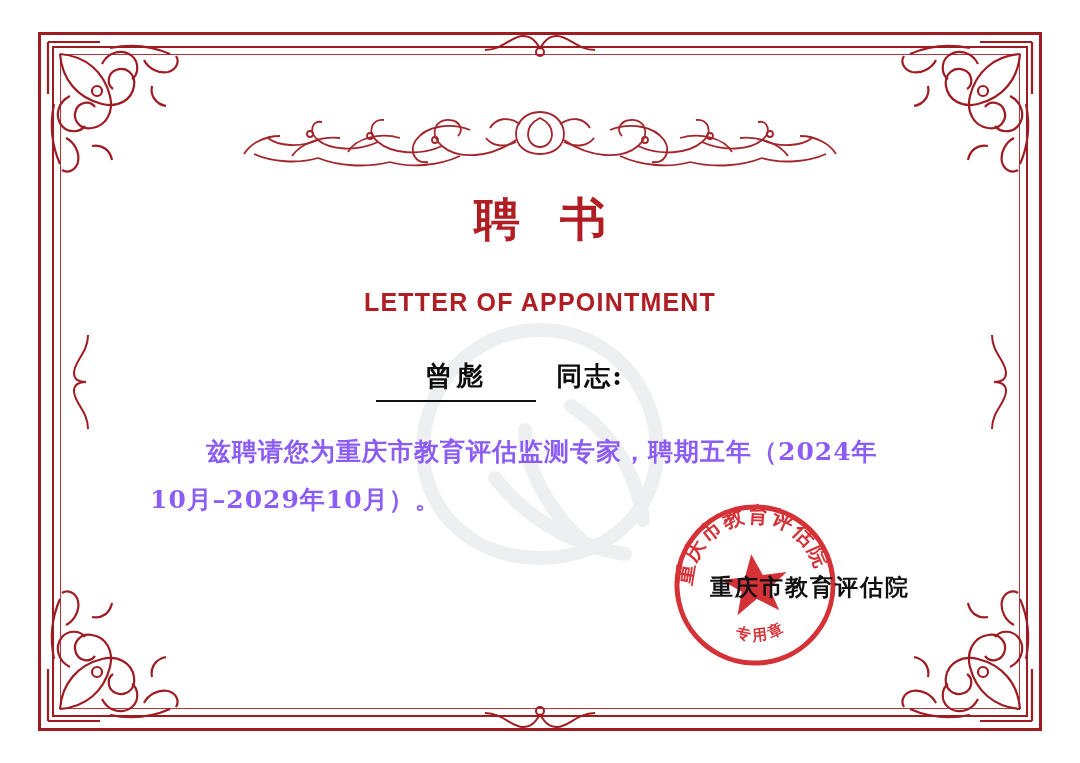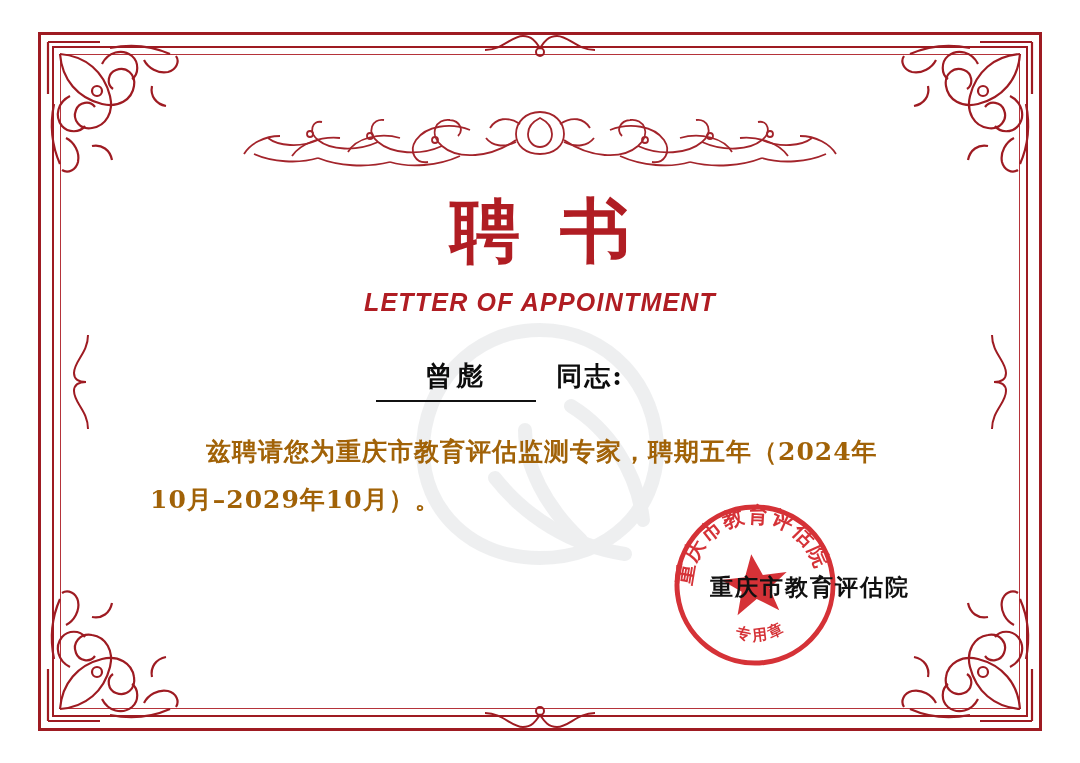--- a/index.html
+++ b/index.html
@@ -116,37 +116,36 @@
   .watermark svg { width: 330px; height: 270px; display: block; }
 
   
   .title-cn {
     position: absolute;
     left: 0; right: 0;
     top: 196px;
     text-align: center;
     color: #b01d23;
     font-family: "DejaVu Serif", serif;
-    font-size: 70px;
+    font-size: 46px;
     font-weight: bold;
     letter-spacing: 40px;
     text-indent: 40px;
     line-height: 1;
   }
   .title-en {
     position: absolute;
     left: 0; right: 0;
     top: 288px;
     text-align: center;
     color: #b01d23;
     font-family: "Liberation Sans", sans-serif;
     font-size: 25px;
     font-weight: bold;
     letter-spacing: 1.2px;
-    font-style: italic;
   }
 
   
   .recipient-line {
     position: absolute;
     left: 150px;
     top: 358px;
     width: 700px;
     display: flex;
     align-items: baseline;
@@ -174,21 +173,21 @@
   }
 
   .body-text {
     position: absolute;
     left: 150px;
     top: 428px;
     width: 760px;
     font-family: "DejaVu Serif", serif;
     font-size: 25px;
     font-weight: bold;
-    color: #a16207;
+    color: #8b5cf6;
     line-height: 1.9;
     text-indent: 56px;
     letter-spacing: 1px;
   }
 
   
   .sign-block {
     position: absolute;
     right: 170px;
     top: 566px;

